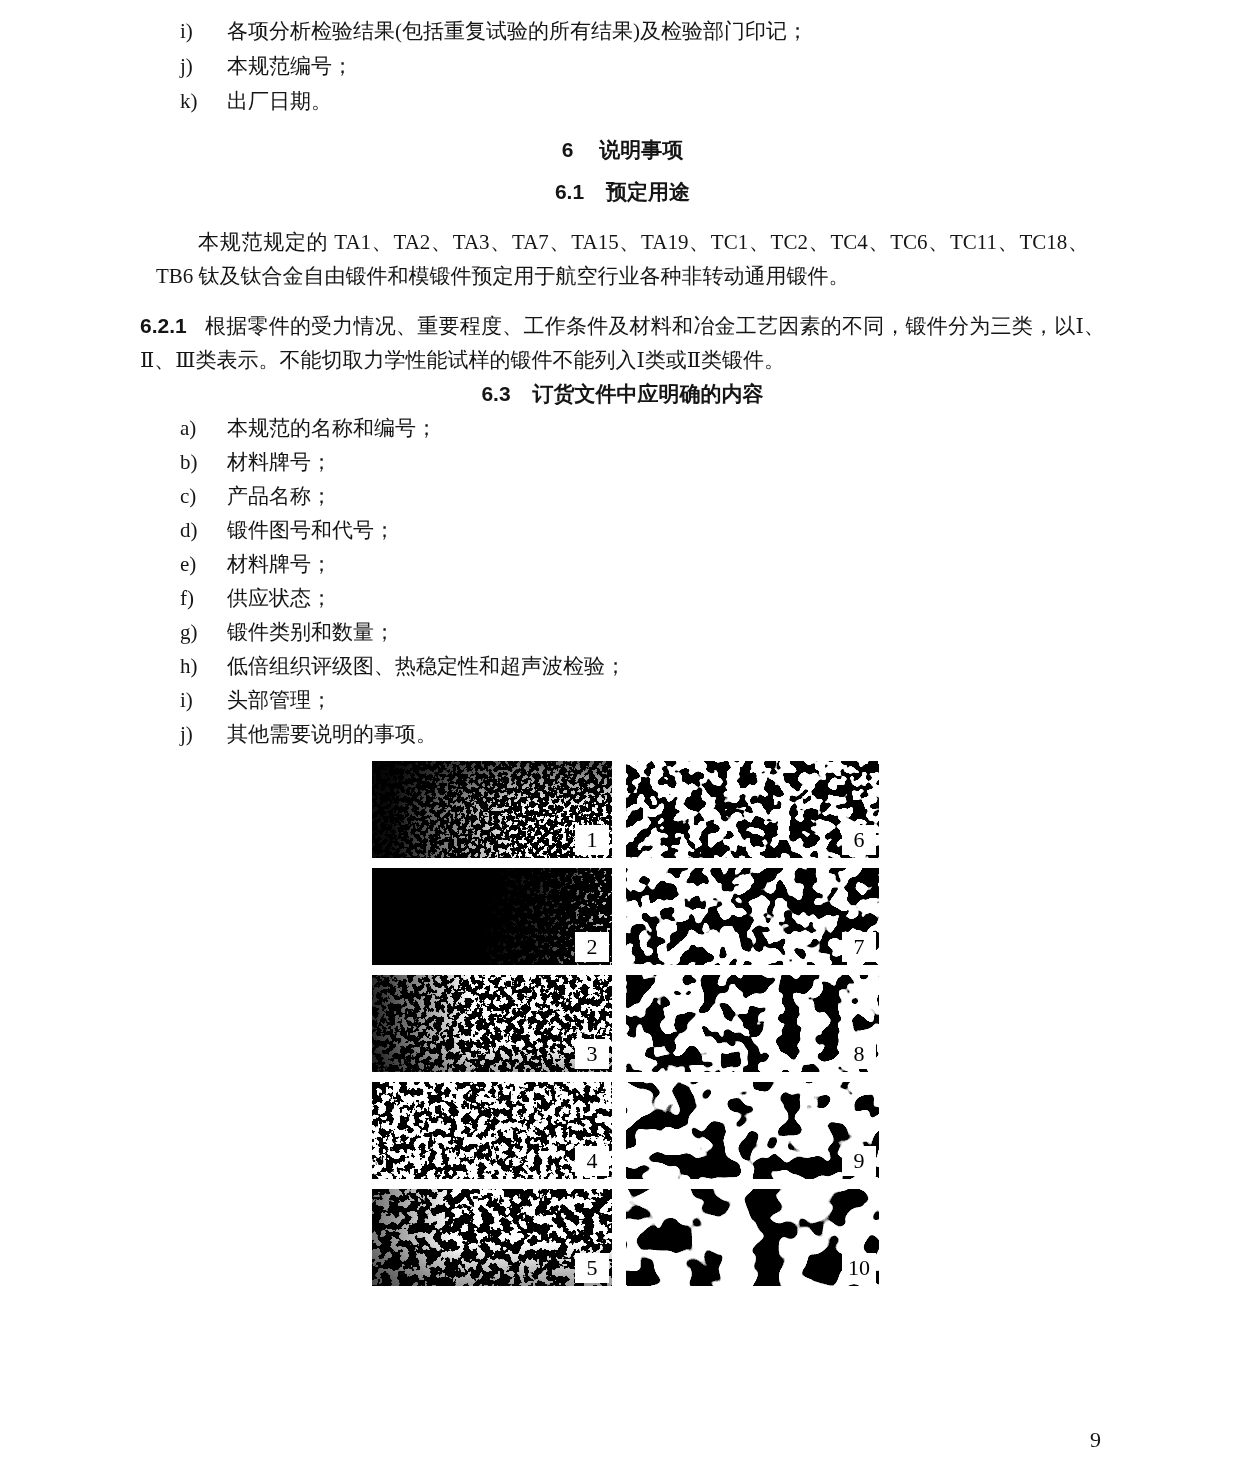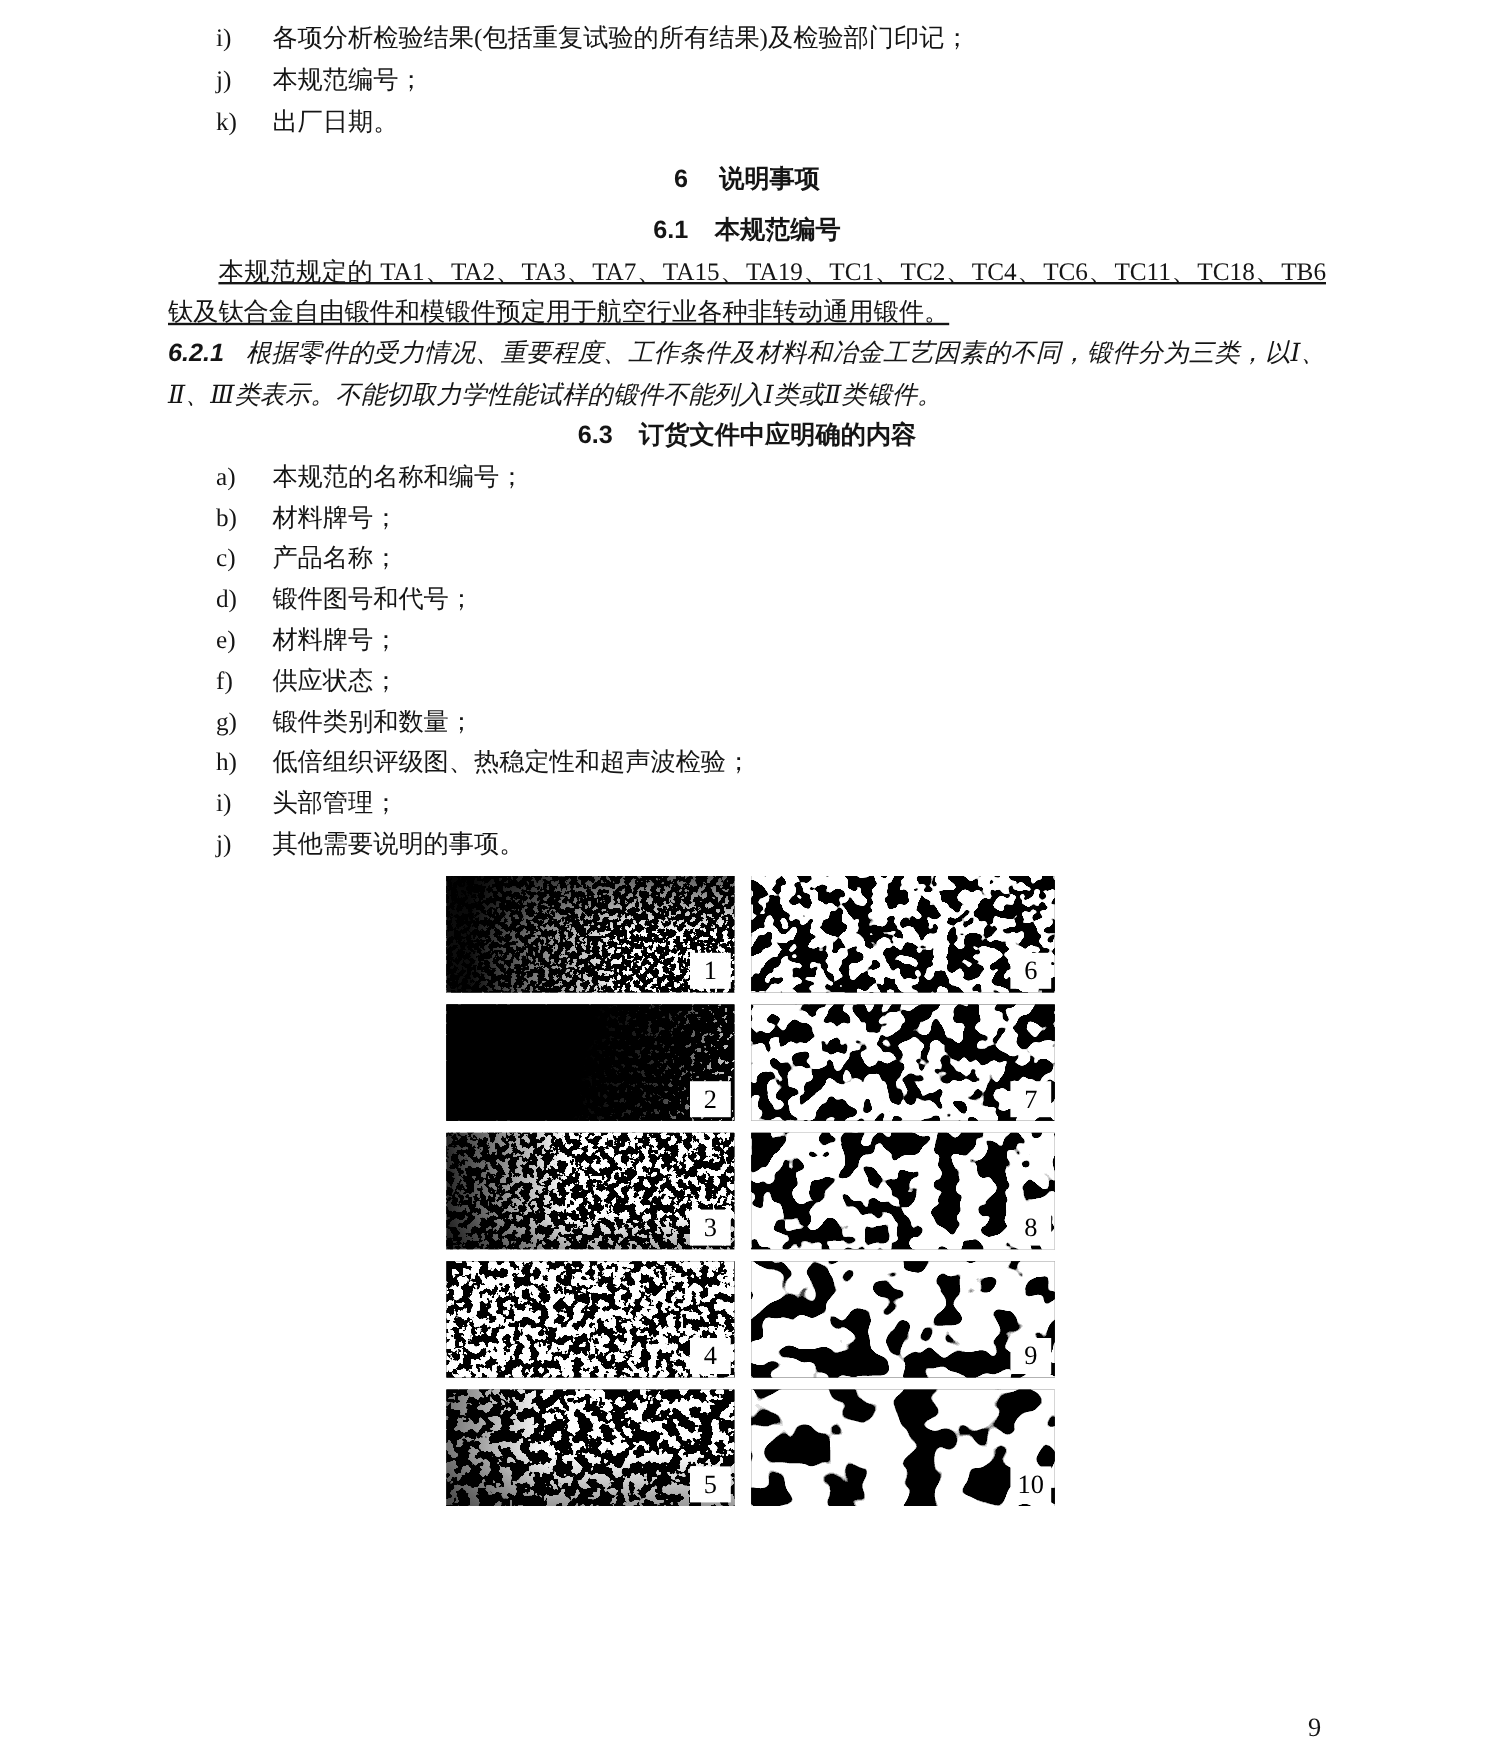--- a/index.html
+++ b/index.html
@@ -16,23 +16,23 @@
   .li .text{flex:1;}
   .order .li{line-height:34px;}
   
   .h{font-family:"Liberation Sans","DejaVu Sans",sans-serif;font-weight:bold;
      font-size:21px;line-height:34px;margin:0;text-align:center;}
   .h2{margin-top:14px;}
   .h3a{margin-top:8px;}
   .h .num{margin-right:26px;}
   .h3a .num,.h3 .num{margin-right:22px;}
   
-  p.body{margin:0;text-align:justify;text-decoration:underline;}
+  p.body{margin:16px;text-align:justify;}
   p.indent{text-indent:2em;}
-  p.clause{margin:0;text-align:justify;font-style:italic;}
+  p.clause{margin:0;text-align:justify;}
   .clause .num{font-family:"Liberation Sans","DejaVu Sans",sans-serif;
                font-weight:bold;margin-right:18px;}
   
   .figure{margin:10px 0 0 232px;width:507px;
     display:grid;grid-auto-flow:column;
     grid-template-rows:repeat(5,97px);grid-template-columns:240px 253px;
     column-gap:14px;row-gap:10px;}
   .panel{position:relative;background:#000;}
   .panel svg.tex{position:absolute;inset:0;width:100%;height:100%;display:block;}
   .shade{position:absolute;inset:0;pointer-events:none;}
@@ -118,21 +118,21 @@
       <span class="marker">k)</span>
       <span class="text">出厂日期。</span>
     </div>
   </div>
 
   <div class="h h2">
     <span class="num">6</span><span>说明事项</span>
   </div>
 
   <div class="h h3a">
-    <span class="num">6.1</span><span>本规范编号</span>
+    <span class="num">6.1</span><span>预定用途</span>
   </div>
   <p class="body indent">本规范规定的 TA1、TA2、TA3、TA7、TA15、TA19、TC1、TC2、TC4、TC6、TC11、TC18、TB6 钛及钛合金自由锻件和模锻件预定用于航空行业各种非转动通用锻件。</p>
 
   <p class="clause">
     <span class="num">6.2.1</span><span>根据零件的受力情况、重要程度、工作条件及材料和冶金工艺因素的不同，锻件分为三类，以Ⅰ、Ⅱ、Ⅲ类表示。不能切取力学性能试样的锻件不能列入Ⅰ类或Ⅱ类锻件。</span>
   </p>
 
   <div class="h h3">
     <span class="num">6.3</span><span>订货文件中应明确的内容</span>
   </div>

